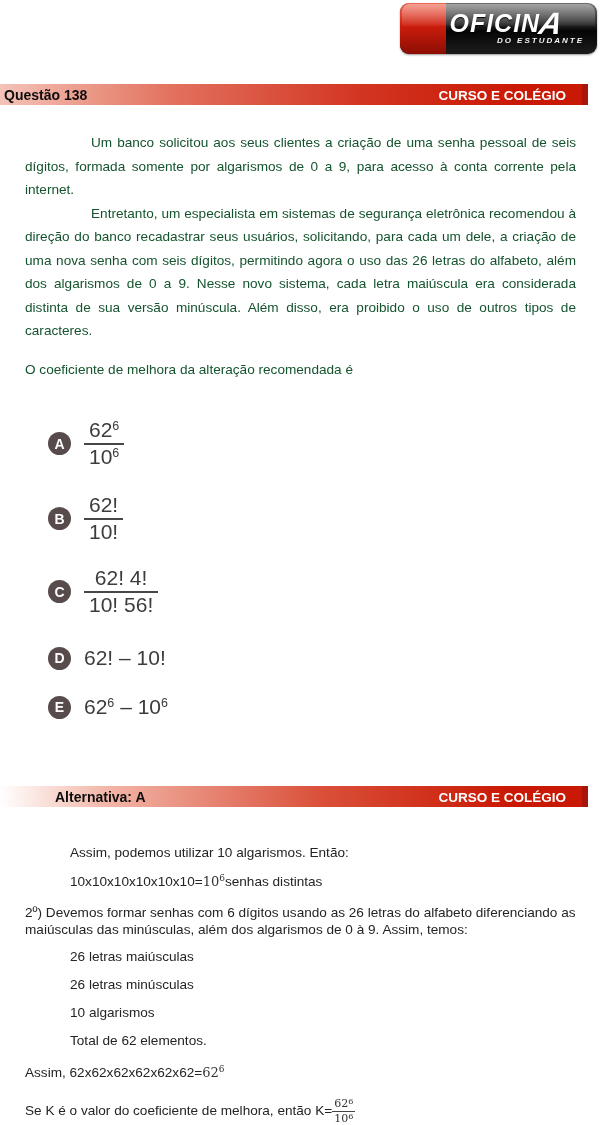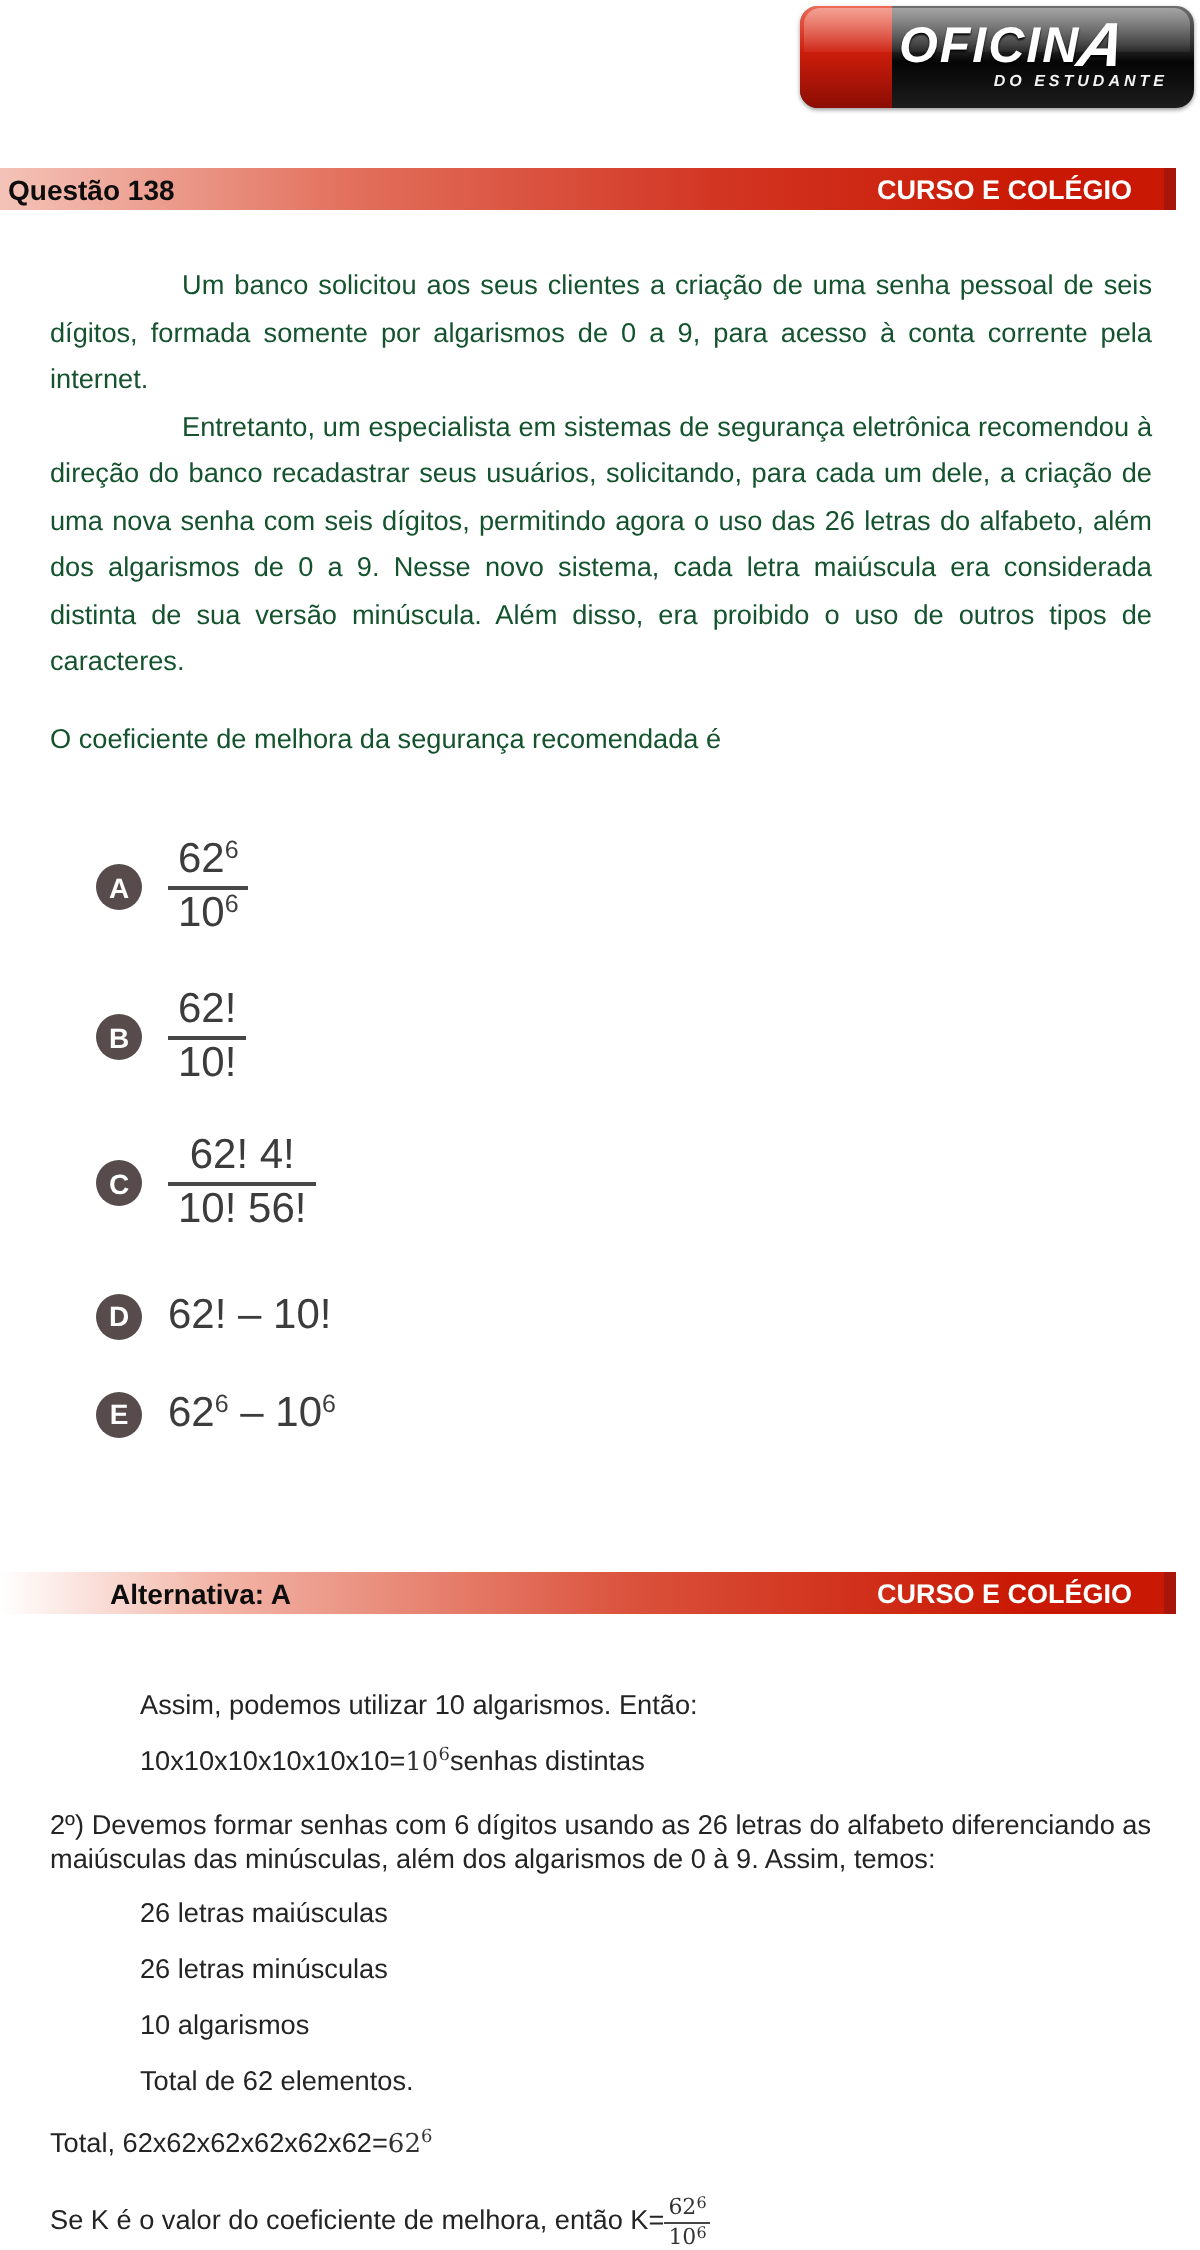--- a/index.html
+++ b/index.html
@@ -89,21 +89,21 @@
   </div>
 
   <div class="bar bar1">
     <span class="bar-left">Questão 138</span>
     <span class="bar-right">CURSO E COLÉGIO</span>
   </div>
 
   <div class="qtext">
     <p>Um banco solicitou aos seus clientes a criação de uma senha pessoal de seis dígitos, formada somente por algarismos de 0 a 9, para acesso à conta corrente pela internet.</p>
     <p>Entretanto, um especialista em sistemas de segurança eletrônica recomendou à direção do banco recadastrar seus usuários, solicitando, para cada um dele, a criação de uma nova senha com seis dígitos, permitindo agora o uso das 26 letras do alfabeto, além dos algarismos de 0 a 9. Nesse novo sistema, cada letra maiúscula era considerada distinta de sua versão minúscula. Além disso, era proibido o uso de outros tipos de caracteres.</p>
-    <p class="prompt">O coeficiente de melhora da segurança recomendada é</p>
+    <p class="prompt">O coeficiente de melhora da alteração recomendada é</p>
   </div>
 
   <div class="opt opt-a">
     <span class="circ">A</span>
     <span class="frac">
       <span class="num"><span>62</span><sup>6</sup></span>
       <span class="den"><span>10</span><sup>6</sup></span>
     </span>
   </div>
 
@@ -138,16 +138,16 @@
     <span class="bar-right">CURSO E COLÉGIO</span>
   </div>
 
   <div class="sol ind s2">Assim, podemos utilizar 10 algarismos. Então:</div>
   <div class="sol ind s3"><span>10x10x10x10x10x10=</span><span class="mathserif"><span>10</span><sup>6</sup></span><span>senhas distintas</span></div>
   <div class="sol wrap s4">2º) Devemos formar senhas com 6 dígitos usando as 26 letras do alfabeto diferenciando as maiúsculas das minúsculas, além dos algarismos de 0 à 9. Assim, temos:</div>
   <div class="sol ind s5">26 letras maiúsculas</div>
   <div class="sol ind s6">26 letras minúsculas</div>
   <div class="sol ind s7">10 algarismos</div>
   <div class="sol ind s8">Total de 62 elementos.</div>
-  <div class="sol s9"><span>Total, 62x62x62x62x62x62=</span><span class="mathserif"><span>62</span><sup>6</sup></span></div>
+  <div class="sol s9"><span>Assim, 62x62x62x62x62x62=</span><span class="mathserif"><span>62</span><sup>6</sup></span></div>
   <div class="sol s10"><span>Se K é o valor do coeficiente de melhora, então K=</span><span class="kfrac"><span class="kn"><span>62</span><sup>6</sup></span><span class="kd"><span>10</span><sup>6</sup></span></span></div>
 
 </div>
 
 </body></html>

